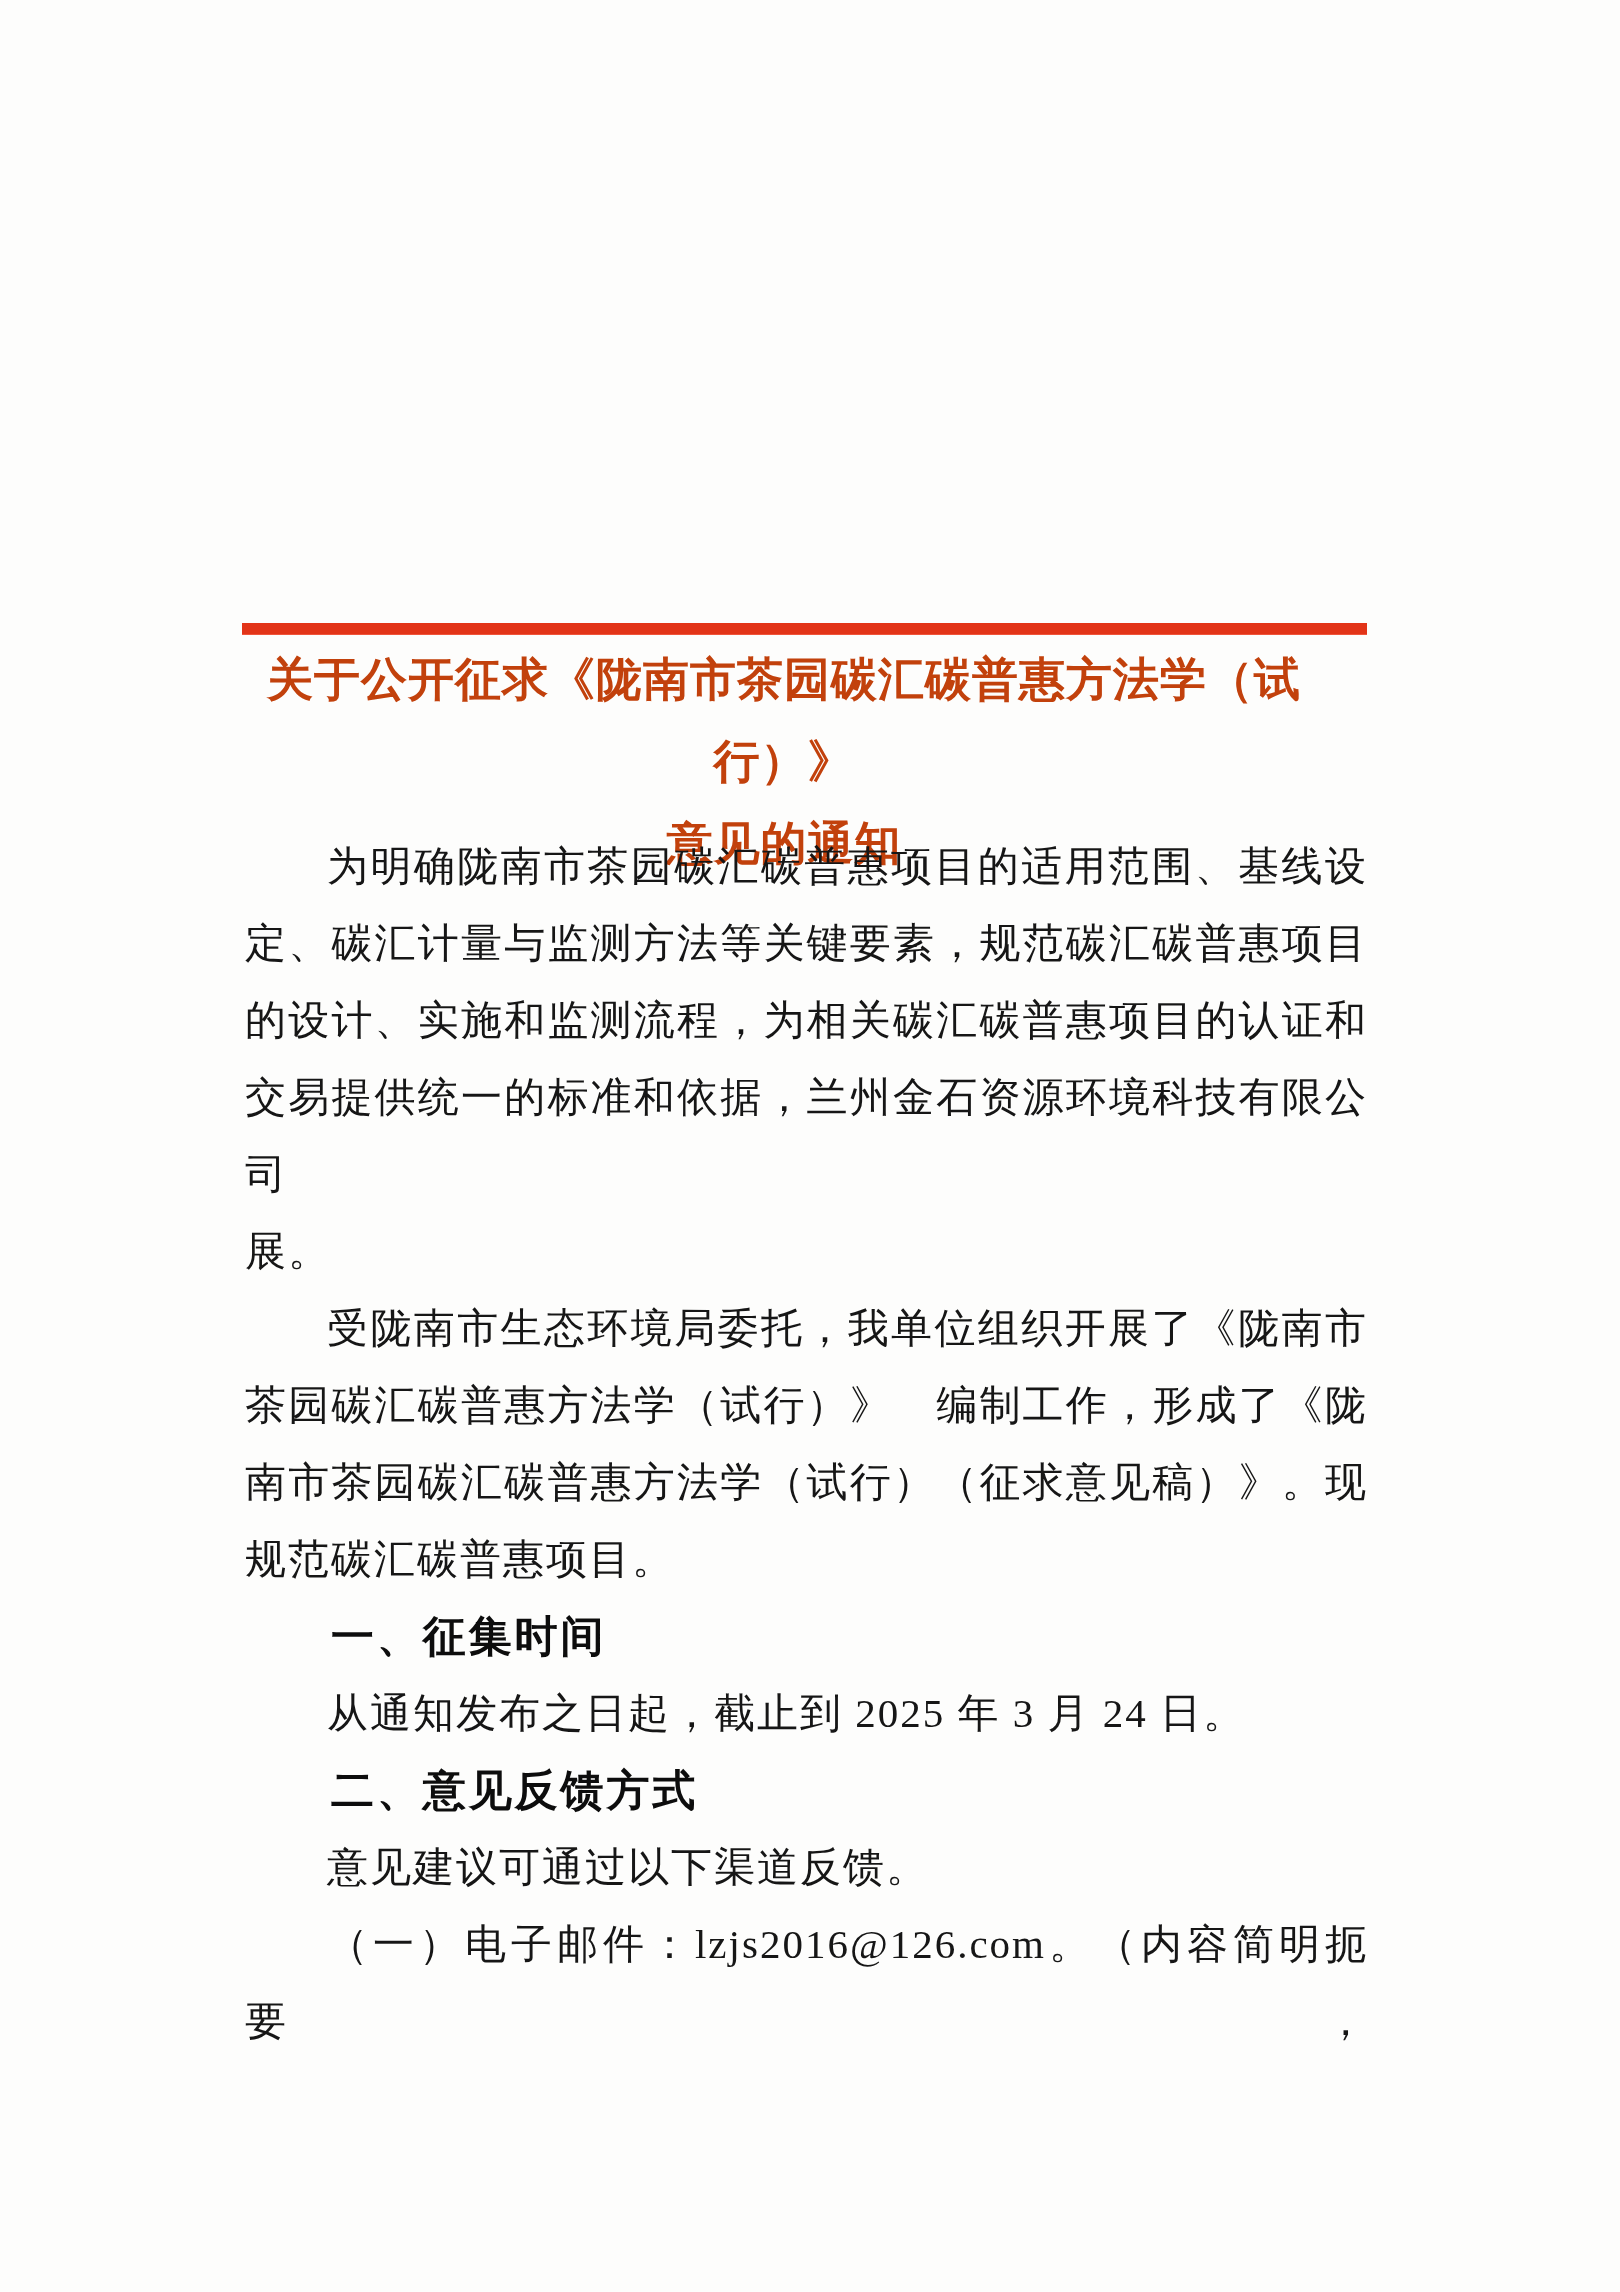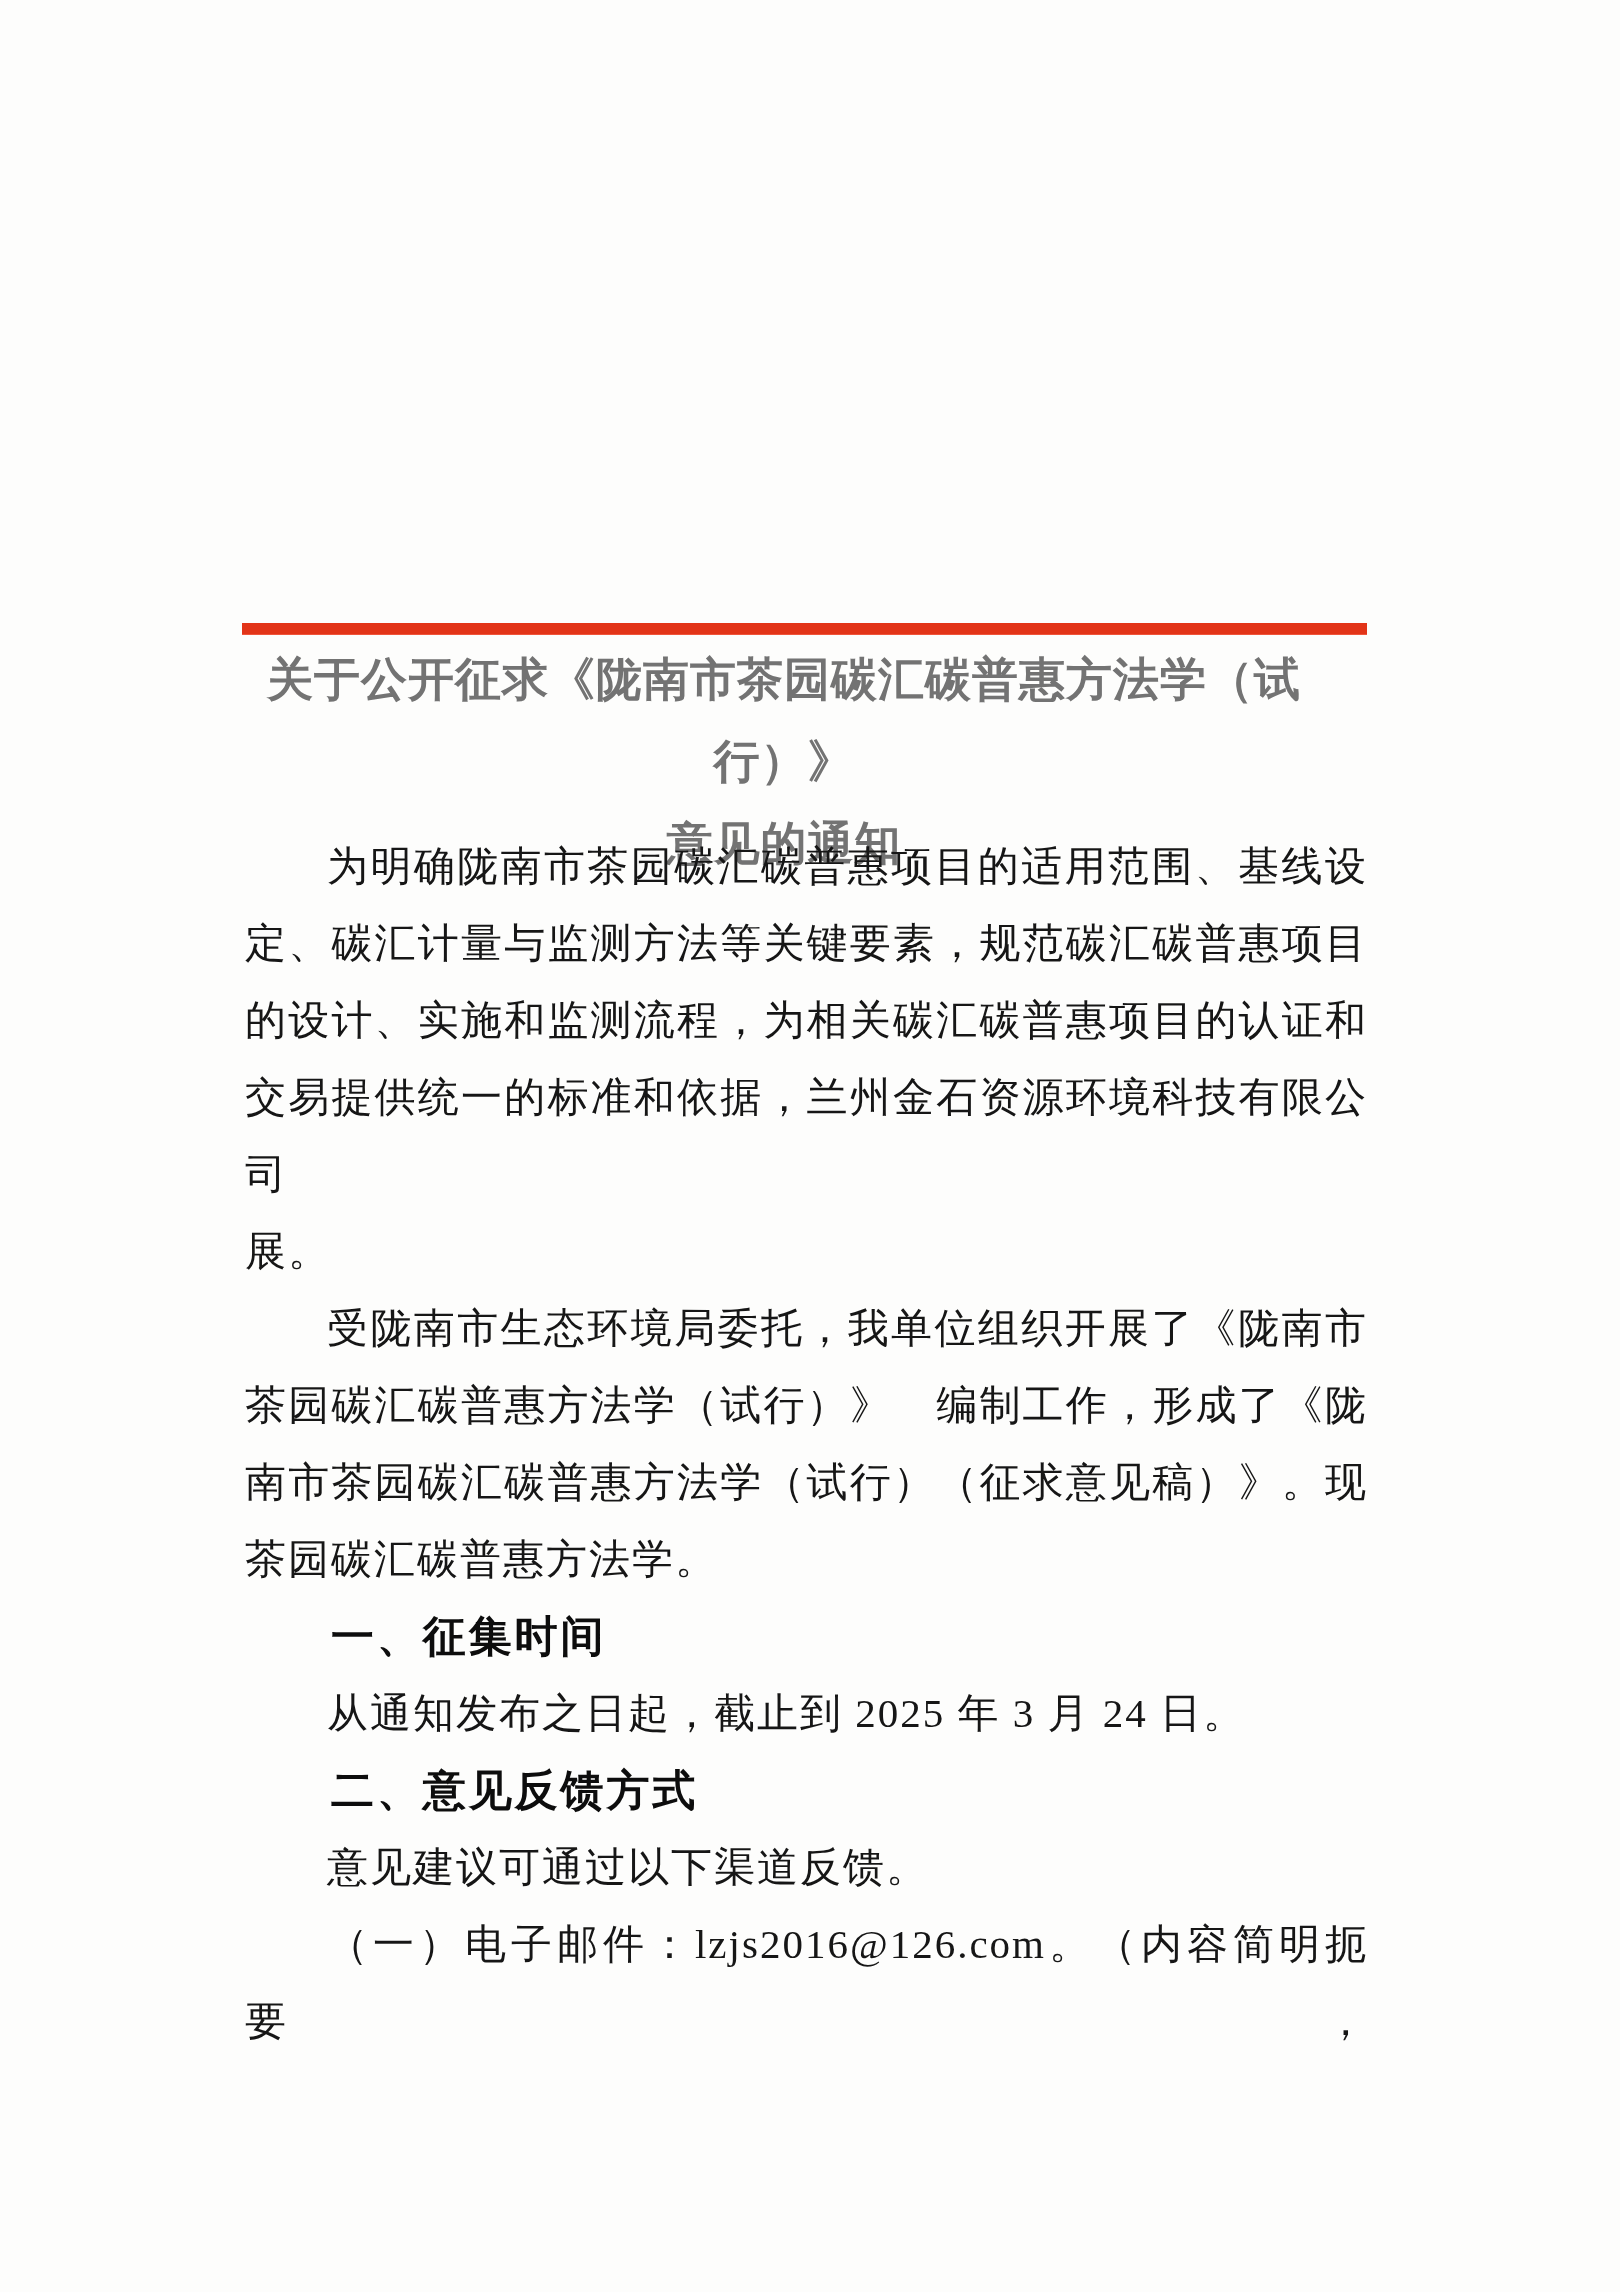--- a/index.html
+++ b/index.html
@@ -48,21 +48,21 @@
   
   .doc-title {
     position: absolute;
     top: 639px;
     left: 201px;
     width: 1166px;
     text-align: center;
     font-size: 46px;
     font-weight: bold;
     line-height: 82px;
-    color: #737373;
+    color: #c2410c;
     letter-spacing: 1px;
   }
 
   
   .doc-body {
     position: absolute;
     top: 828px;
     left: 245px;
     width: 1123px;
     font-size: 41px;
@@ -108,21 +108,21 @@
   <div class="doc-body">
     <div class="line indent">为明确陇南市茶园碳汇碳普惠项目的适用范围、基线设</div>
     <div class="line">定、碳汇计量与监测方法等关键要素，规范碳汇碳普惠项目</div>
     <div class="line">的设计、实施和监测流程，为相关碳汇碳普惠项目的认证和</div>
     <div class="line">交易提供统一的标准和依据，兰州金石资源环境科技有限公司</div>
     <div class="line short">展。</div>
 
     <div class="line indent">受陇南市生态环境局委托，我单位组织开展了《陇南市</div>
     <div class="line">茶园碳汇碳普惠方法学（试行）》　编制工作，形成了《陇</div>
     <div class="line">南市茶园碳汇碳普惠方法学（试行）（征求意见稿）》。现</div>
-    <div class="line short">茶园碳汇碳普惠方法学。</div>
+    <div class="line short">规范碳汇碳普惠项目。</div>
 
     <div class="line heading">一、征集时间</div>
     <div class="line short indent">从通知发布之日起，截止到 2025 年 3 月 24 日。</div>
 
     <div class="line heading">二、意见反馈方式</div>
     <div class="line short indent">意见建议可通过以下渠道反馈。</div>
 
     <div class="line indent">（一）电子邮件：lzjs2016@126.com。（内容简明扼要，</div>
   </div>
 

